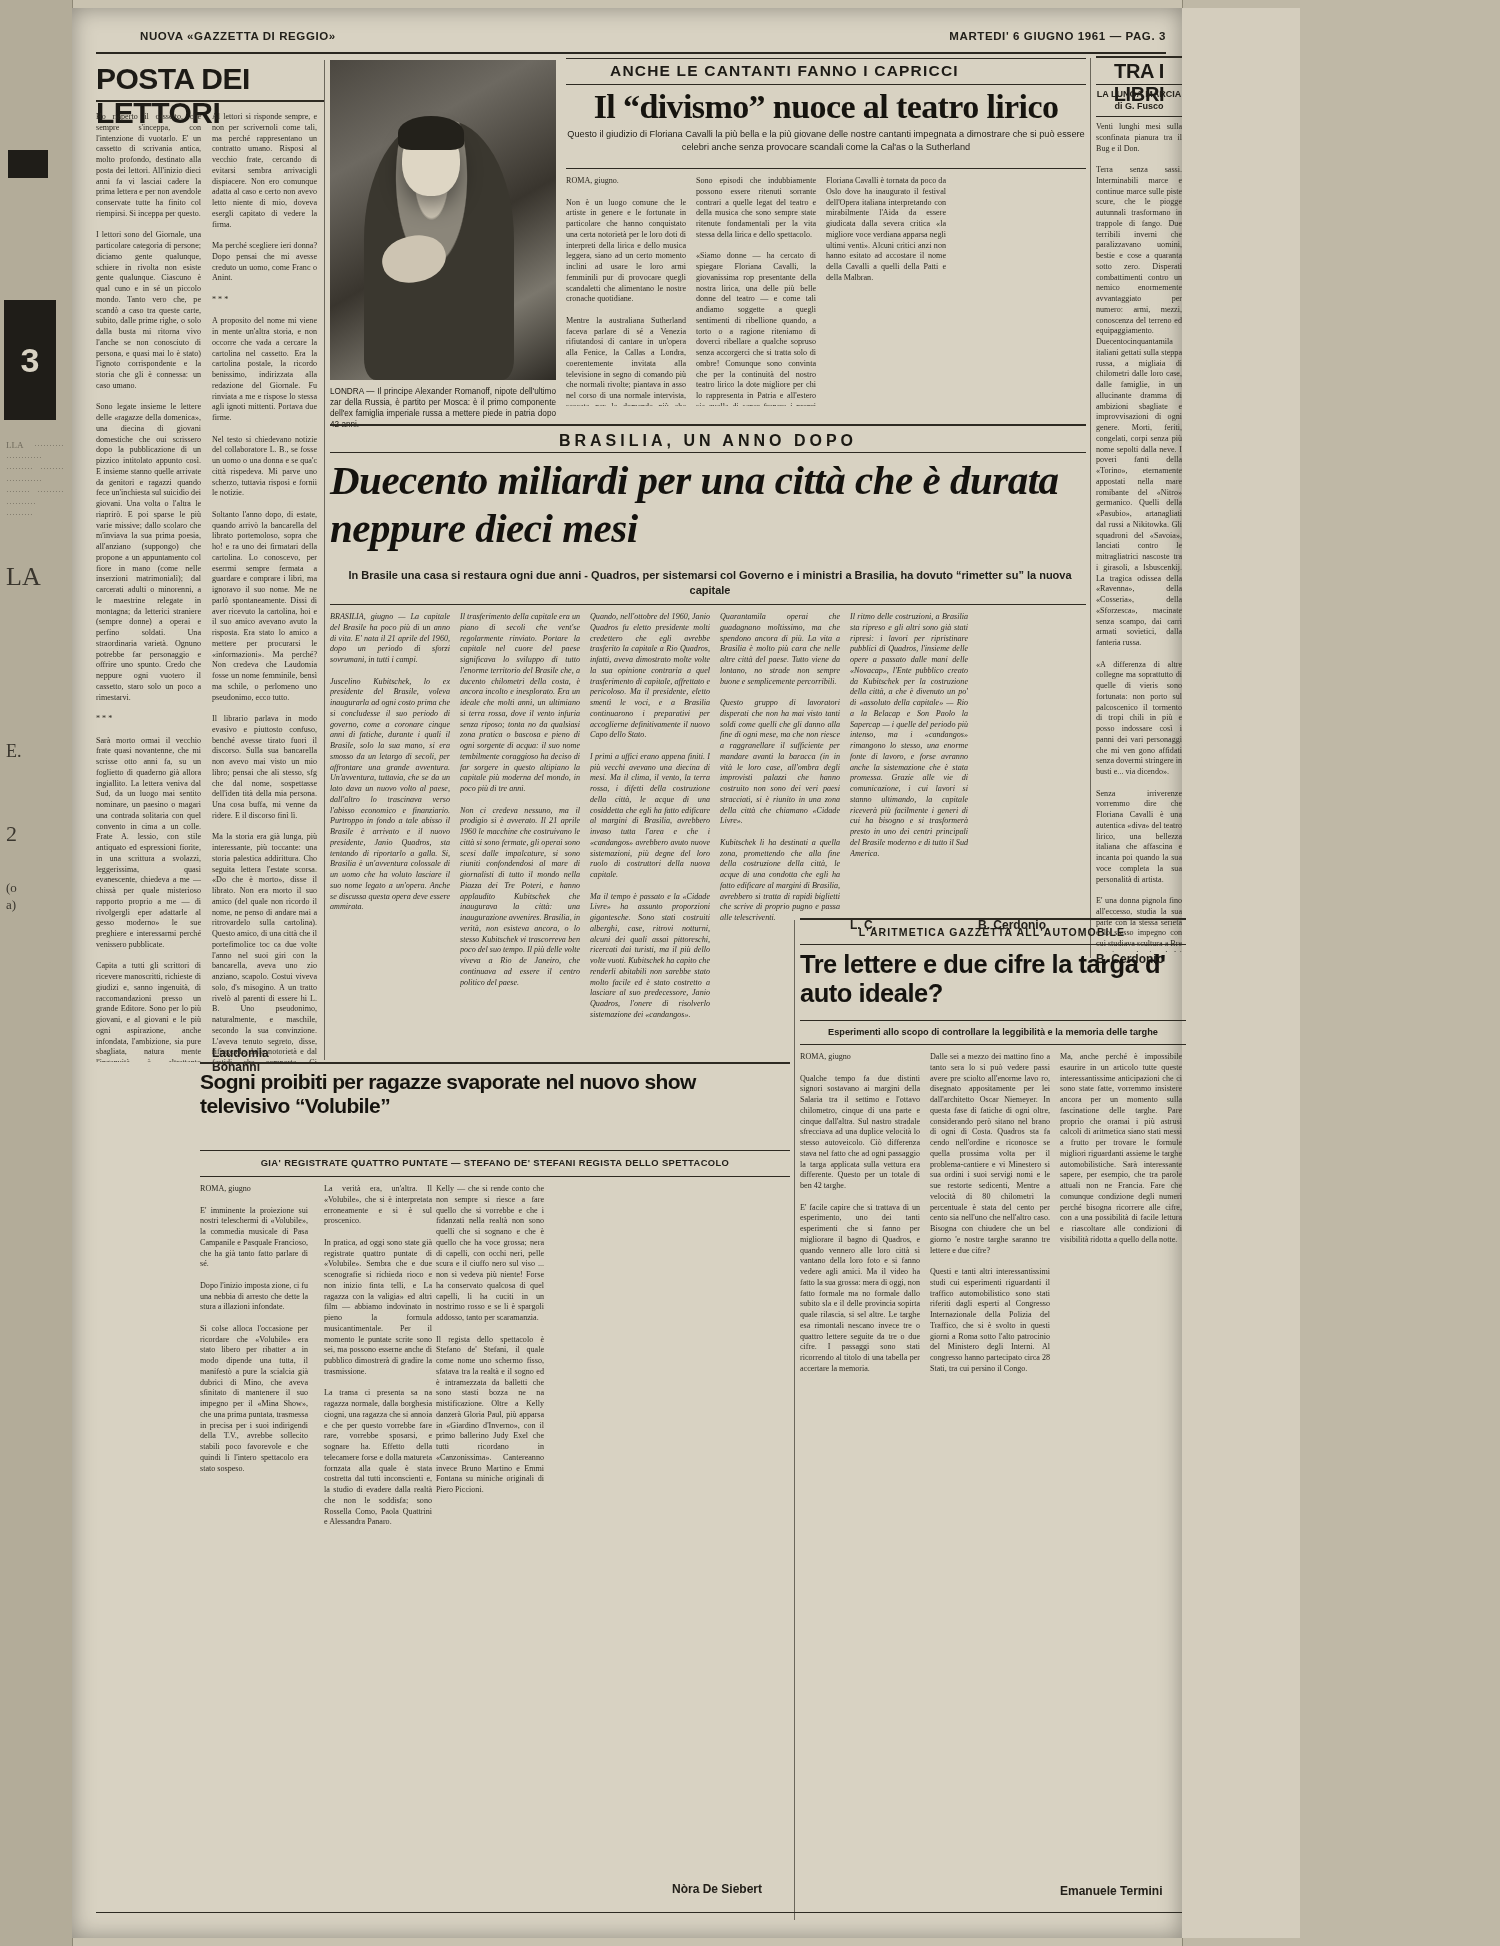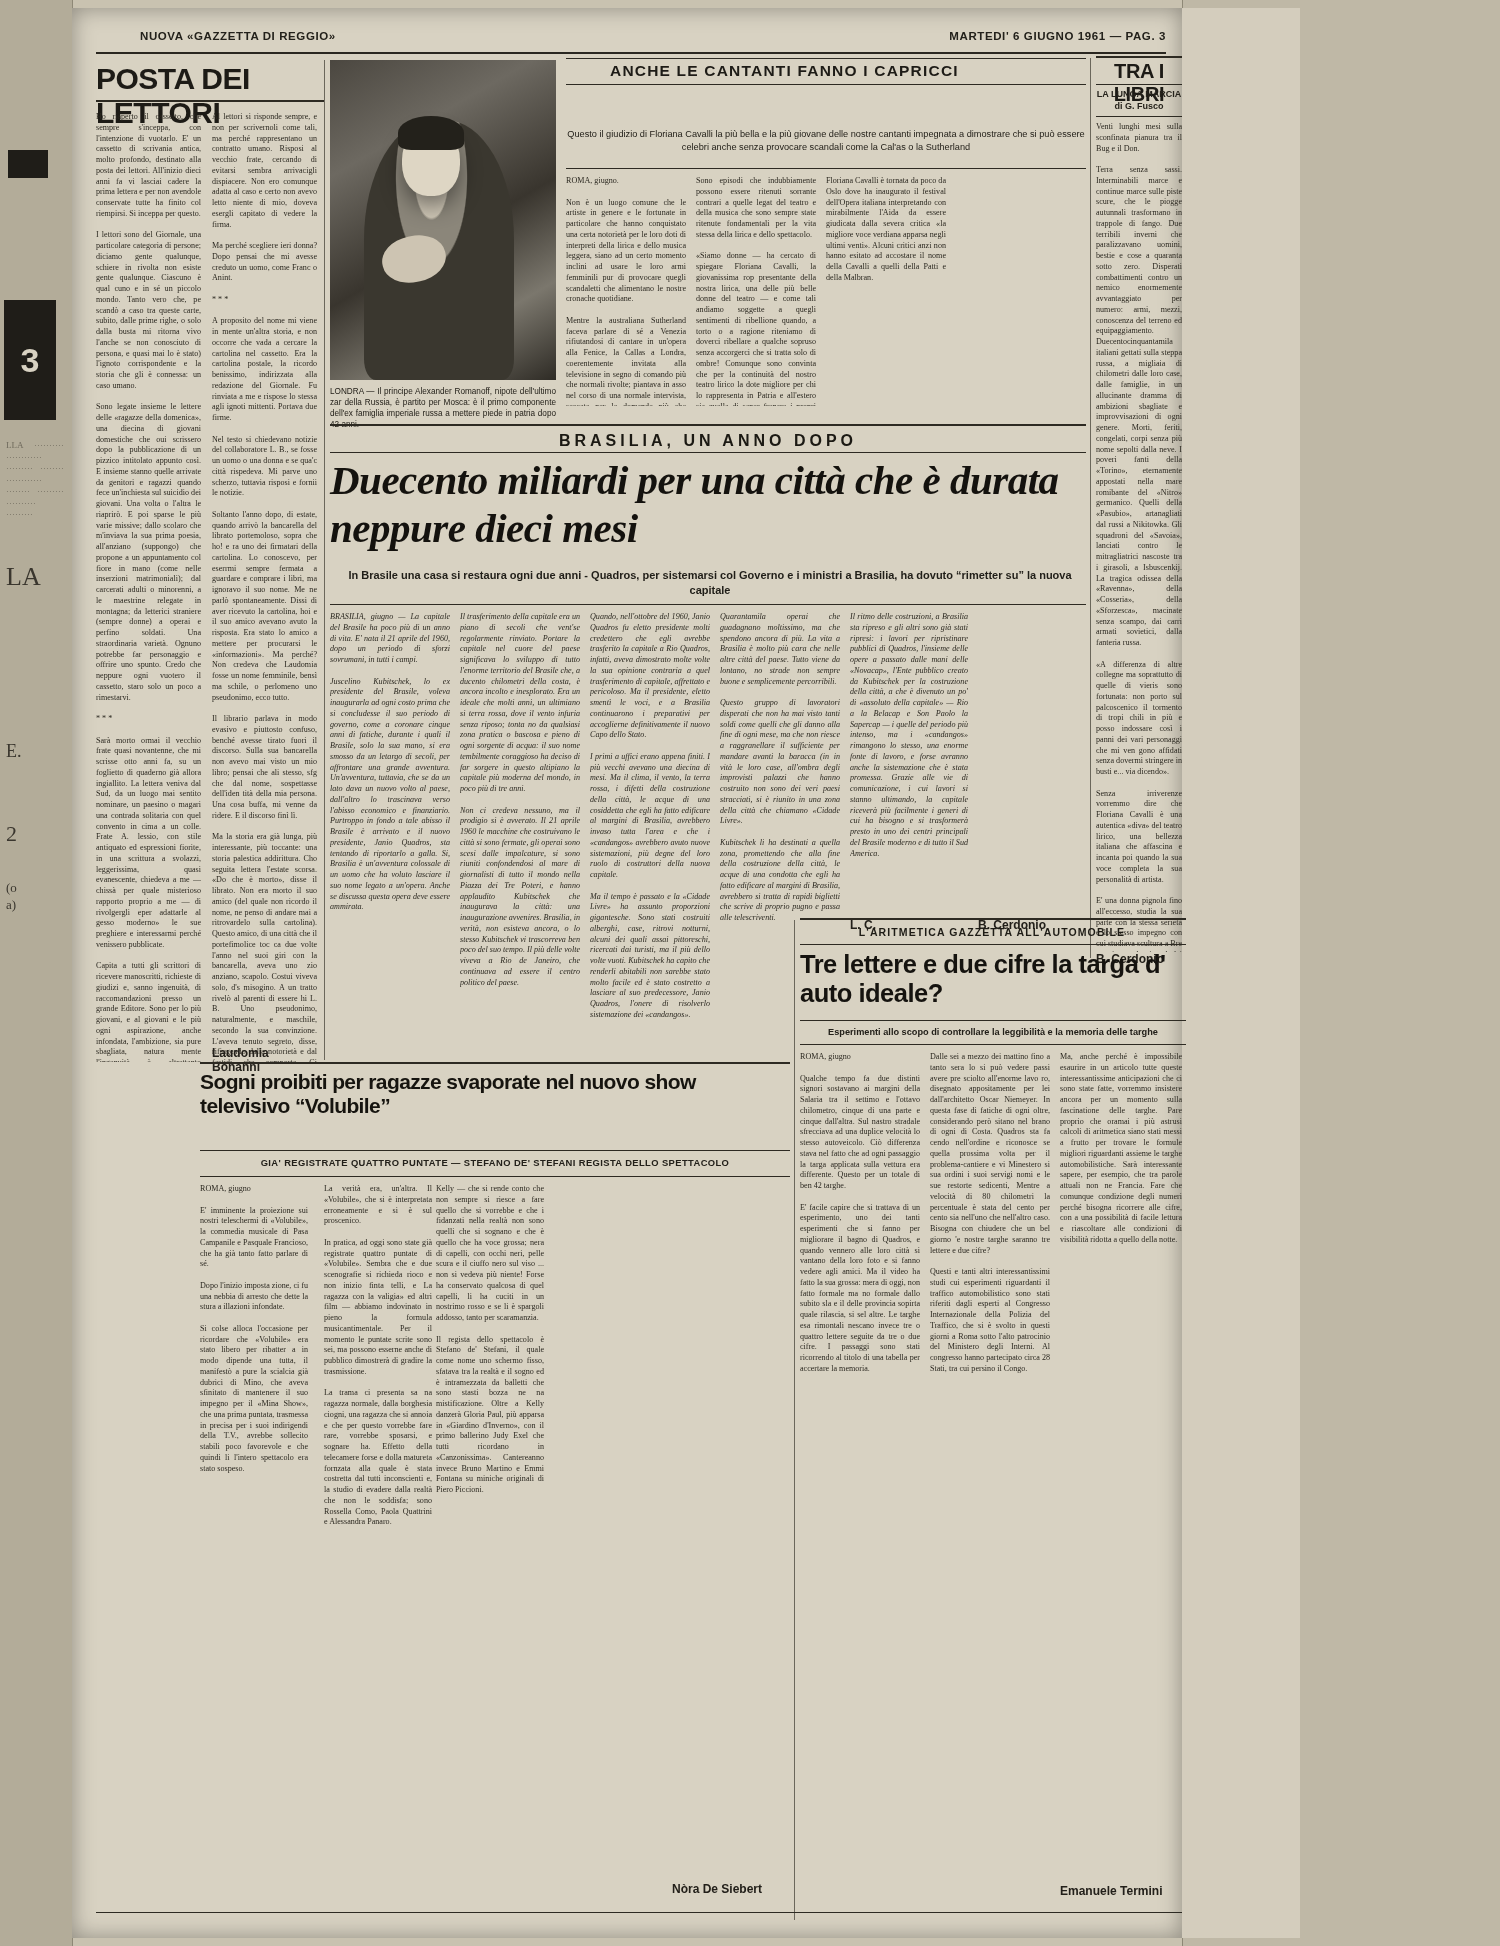--- a/index.html
+++ b/index.html
@@ -243,20 +243,21 @@
     <div class="fig"></div>
     <div class="head"></div>
     <div class="hair"></div>
     <div class="hand"></div>
   </div>
   <div class="caption">LONDRA — Il principe Alexander Romanoff, nipote dell'ultimo zar della Russia, è partito per Mosca: è il primo componente dell'ex famiglia imperiale russa a mettere piede in patria dopo 42 anni.</div>
 
   <div class="rule hr-thin" style="left:566px;top:58px;width:520px;"></div>
   <h2 class="hd-anche">ANCHE LE CANTANTI FANNO I CAPRICCI</h2>
   <div class="rule hr-thin" style="left:566px;top:84px;width:520px;"></div>
+  <h1 class="hd-divismo">Il “divismo” nuoce al teatro lirico</h1>
   <div class="sub-divismo">Questo il giudizio di Floriana Cavalli la più bella e la più giovane delle nostre cantanti impegnata a dimostrare che si può essere celebri anche senza provocare scandali come la Cal'as o la Sutherland</div>
   <div class="rule hr-thin" style="left:566px;top:168px;width:520px;"></div>
   <div class="col body8" id="div-c1" style="left:566px;top:176px;width:120px;height:230px;overflow:hidden;white-space:pre-wrap;">ROMA, giugno.
 
 Non è un luogo comune che le artiste in genere e le fortunate in particolare che hanno conquistato una certa notorietà per le loro doti di interpreti della lirica e dello musica leggera, siano ad un certo momento inclini ad usare le loro armi femminili pur di provocare quegli scandaletti che alimentano le nostre cronache quotidiane.
 
 Mentre la australiana Sutherland faceva parlare di sé a Venezia rifiutandosi di cantare in un'opera alla Fenice, la Callas a Londra, coerentemente invitata alla televisione in segno di comando più che normali rivolte; piantava in asso nel corso di una normale intervista, seccata per le domande più che normali rivoltele; piantava in asso lo intervistatore e il pubblico dei telcabbonati, per una vicenda che comune con la classica alzata di spalle.</div>
   <div class="col body8" id="div-c2" style="left:696px;top:176px;width:120px;height:230px;overflow:hidden;white-space:pre-wrap;">Sono episodi che indubbiamente possono essere ritenuti sorrante contrari a quelle legat del teatro e della musica che sono sempre state ritenute fondamentali per la vita stessa della lirica e dello spettacolo.
 
 «Siamo donne — ha cercato di spiegare Floriana Cavalli, la giovanissima rop presentante della nostra lirica, una delle più belle donne del teatro — e come tali andiamo soggette a quegli sentimenti di ribellione quando, a torto o a ragione riteniamo di doverci ribellare a qualche sopruso senza accorgerci che si tratta solo di ombre! Comunque sono convinta che per la continuità del nostro teatro lirico la dote migliore per chi lo rappresenta in Patria e all'estero sia quella di saper frenare i propri sentimenti ed evitare in modo assoluto quelle forme di divismo di cui proprio la lirica e sempre andata esente, anzi direi che finora si è miracolosamente salvata!</div>

